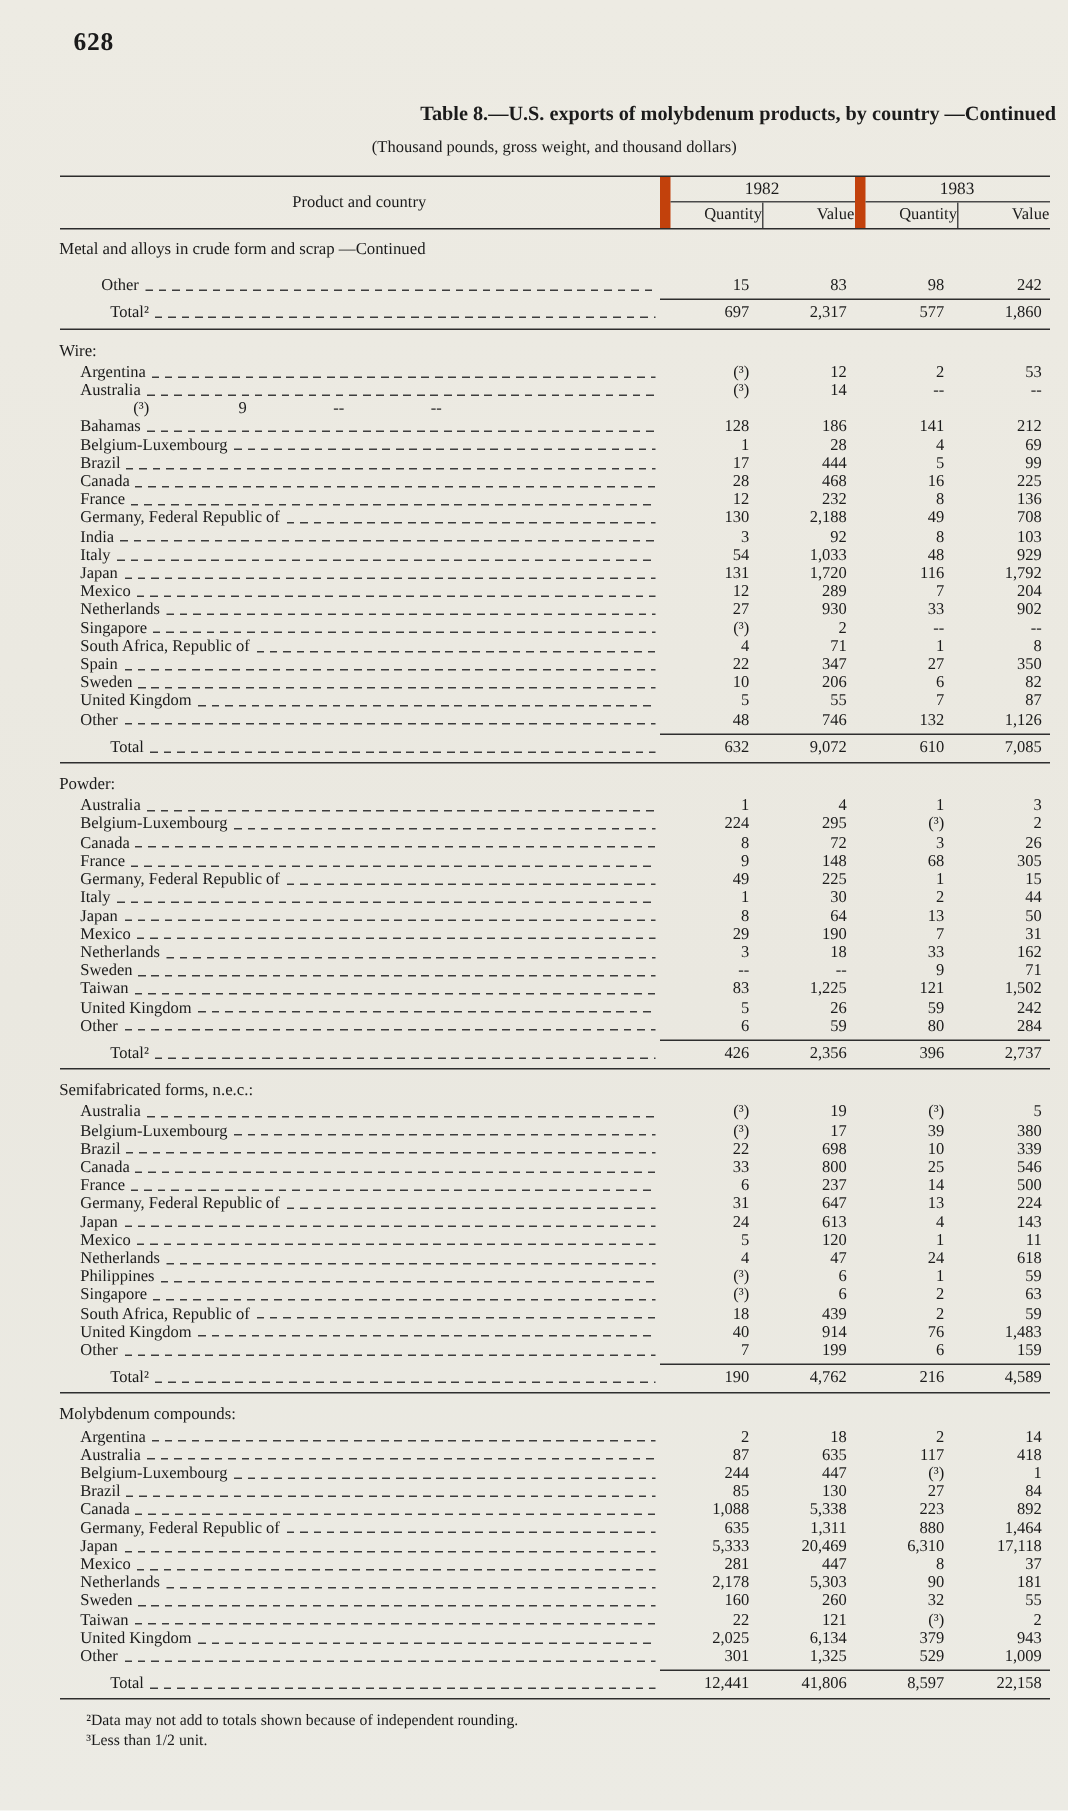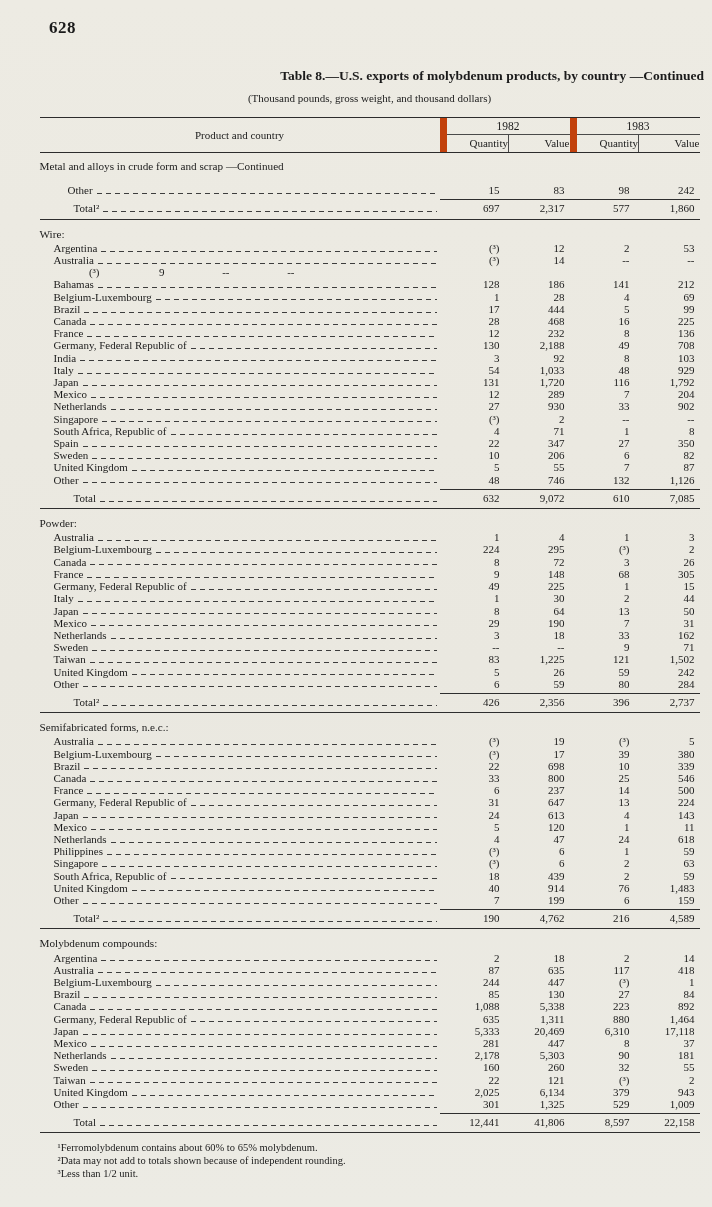--- a/index.html
+++ b/index.html
@@ -770,18 +770,17 @@
             <span class="cell">8,597</span>
             <span class="cell">22,158</span>
           </div>
           <div class="section-rule"></div>
         </div>
       </div>
 
   </div>
 
   <div class="footnotes">
-    <div class="footnote">¹Ferromolybdenum contains about 60% to 65% molybdenum.</div>
     <div class="footnote">²Data may not add to totals shown because of independent rounding.</div>
     <div class="footnote">³Less than 1/2 unit.</div>
   </div>
 
 </div>
 
 </body></html>

